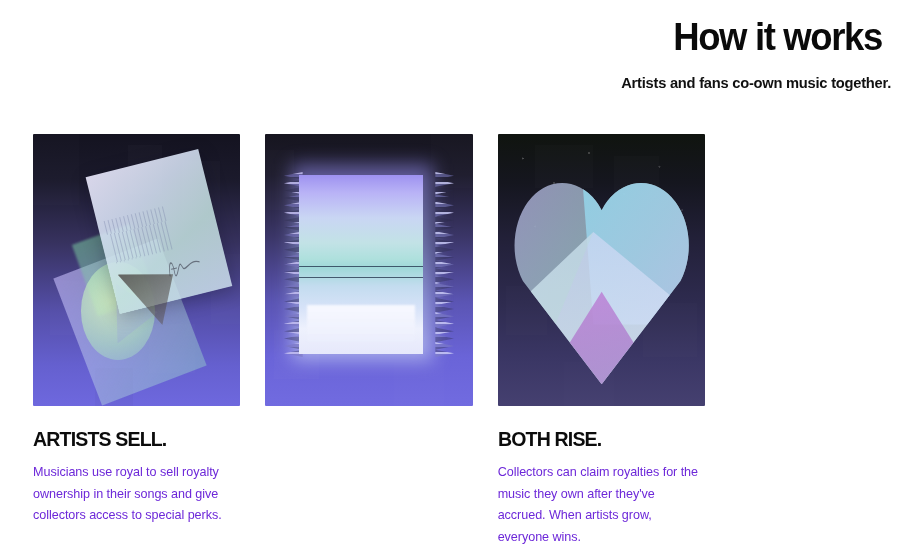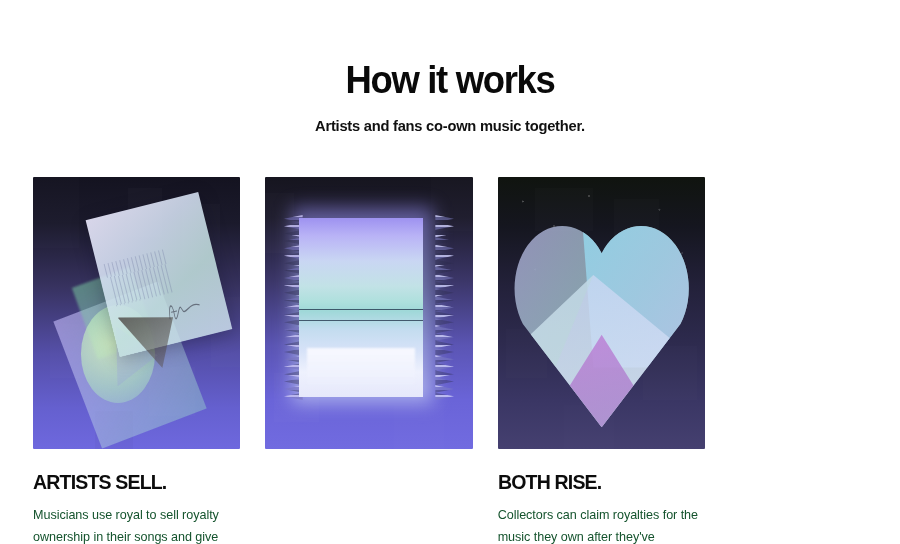--- a/index.html
+++ b/index.html
@@ -5,21 +5,21 @@
   * { margin:0; padding:0; box-sizing:border-box; }
   html, body {
     width:900px; height:544px;
     background:#ffffff;
     font-family:"Liberation Sans", sans-serif;
     overflow:hidden;
   }
   .page { position:relative; width:900px; height:544px; background:#fff; }
 
   
-  .header { padding-top:18px; text-align:center;margin-top:43px; }
+  .header { padding-top:18px; text-align:right; }
   .title {
     font-size:38px; font-weight:700; color:#0a0a0a;
     letter-spacing:-1.4px; line-height:1.05;
     transform:scaleX(0.96); transform-origin:center;
   }
   .subtitle {
     margin-top:16px; font-size:15px; font-weight:700;
     color:#111111; letter-spacing:-0.25px;
     transform:scaleX(0.98); transform-origin:center;
   }
@@ -167,21 +167,21 @@
   .heart-wrap svg { width:100%; height:100%; display:block; }
 
   
   .cap { padding-top:21px; }
   .cap-h {
     font-size:21px; font-weight:700; color:#0c0c0c;
     letter-spacing:-0.9px; line-height:1.1;
     transform:scaleX(0.93); transform-origin:left center;
   }
   .cap-p {
-    margin-top:12px; font-size:12.6px; color:#14532d;
+    margin-top:12px; font-size:12.6px; color:#6d28d9;
     line-height:1.72; letter-spacing:-0.05px;
     max-width:258px;
   }
 </style>
 </head>
 <body>
 
 <div class="page">
 
   <div class="header">

